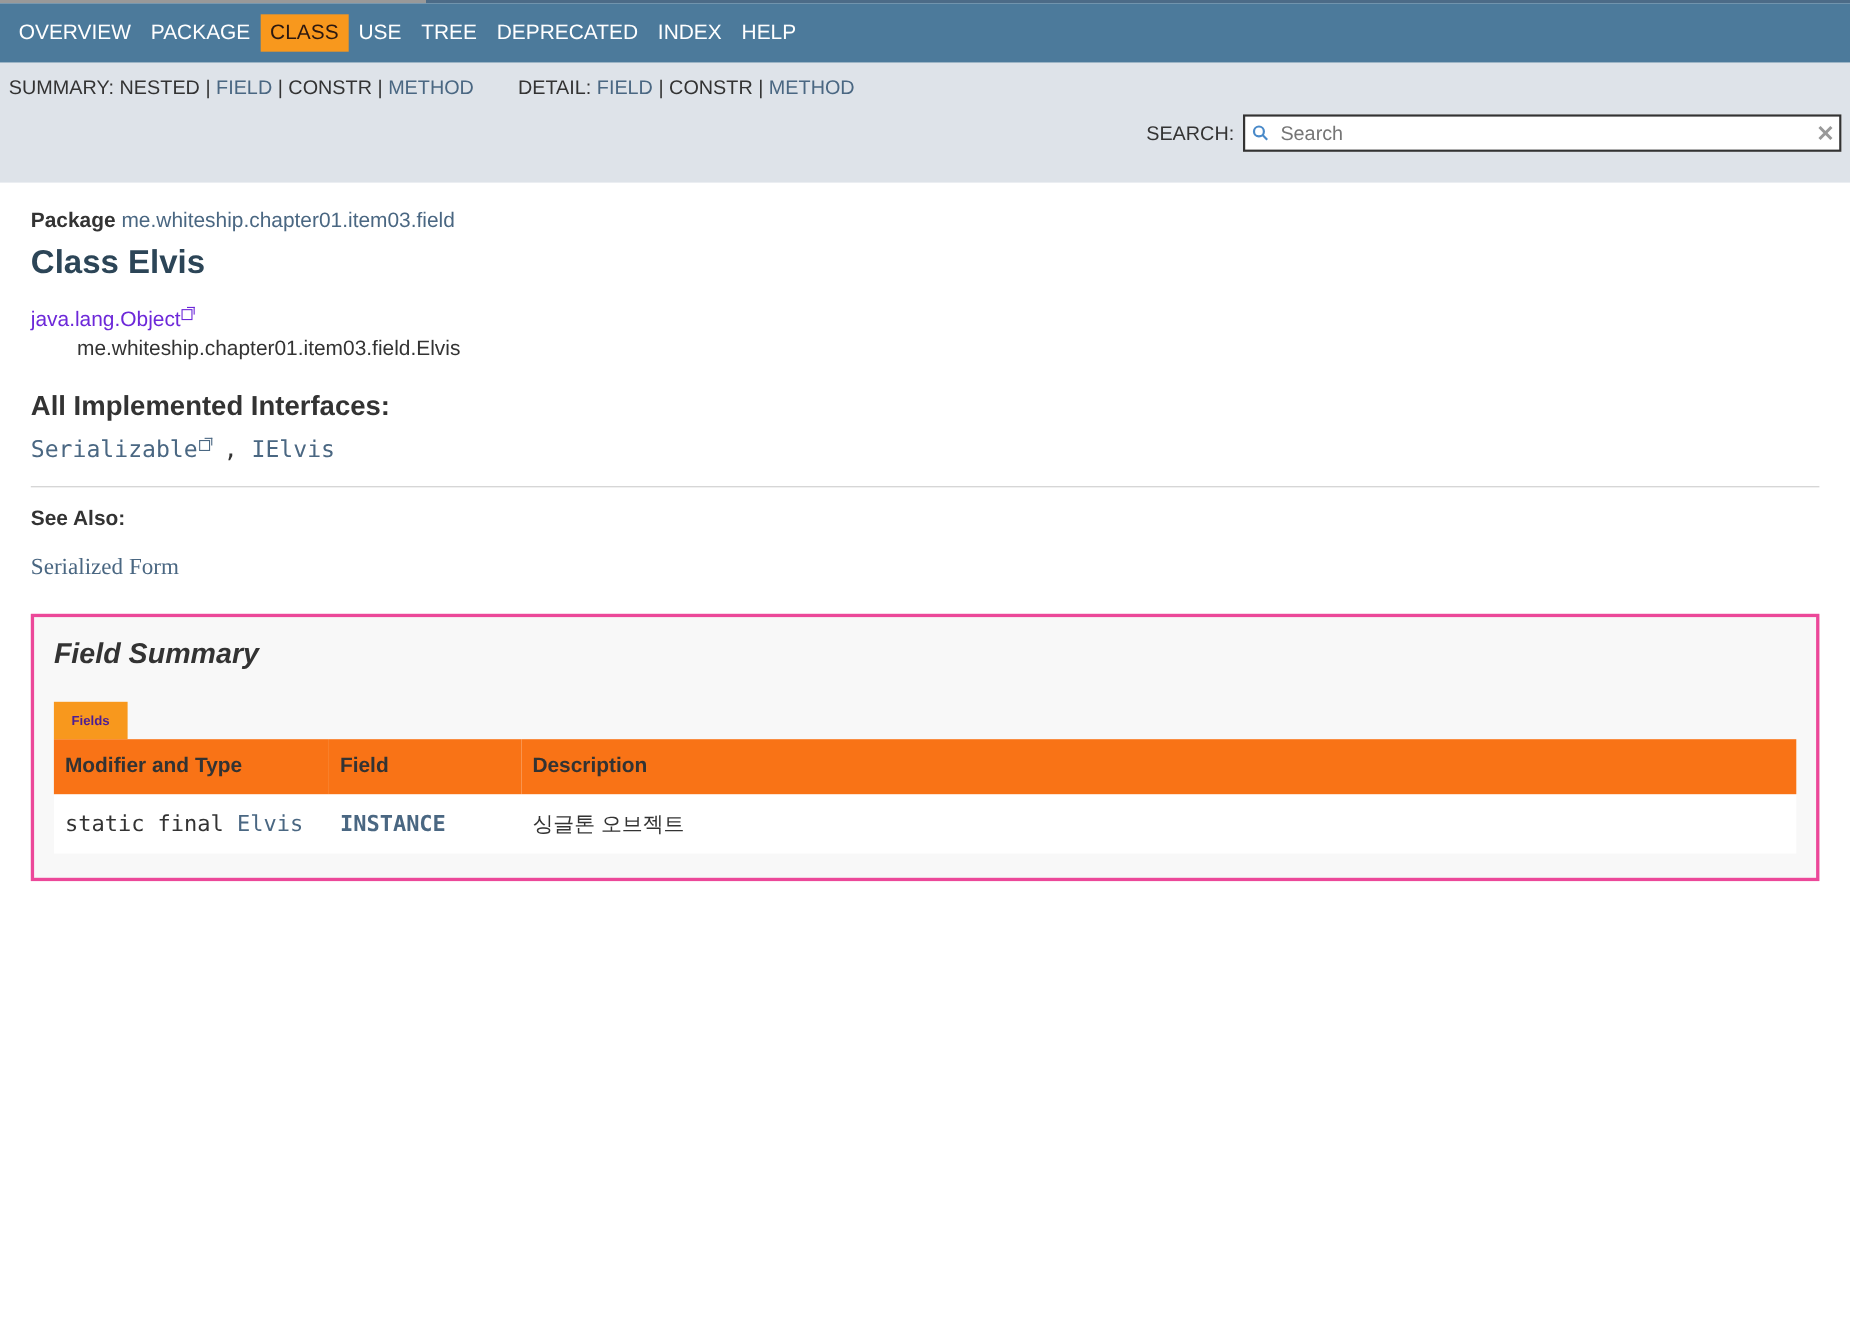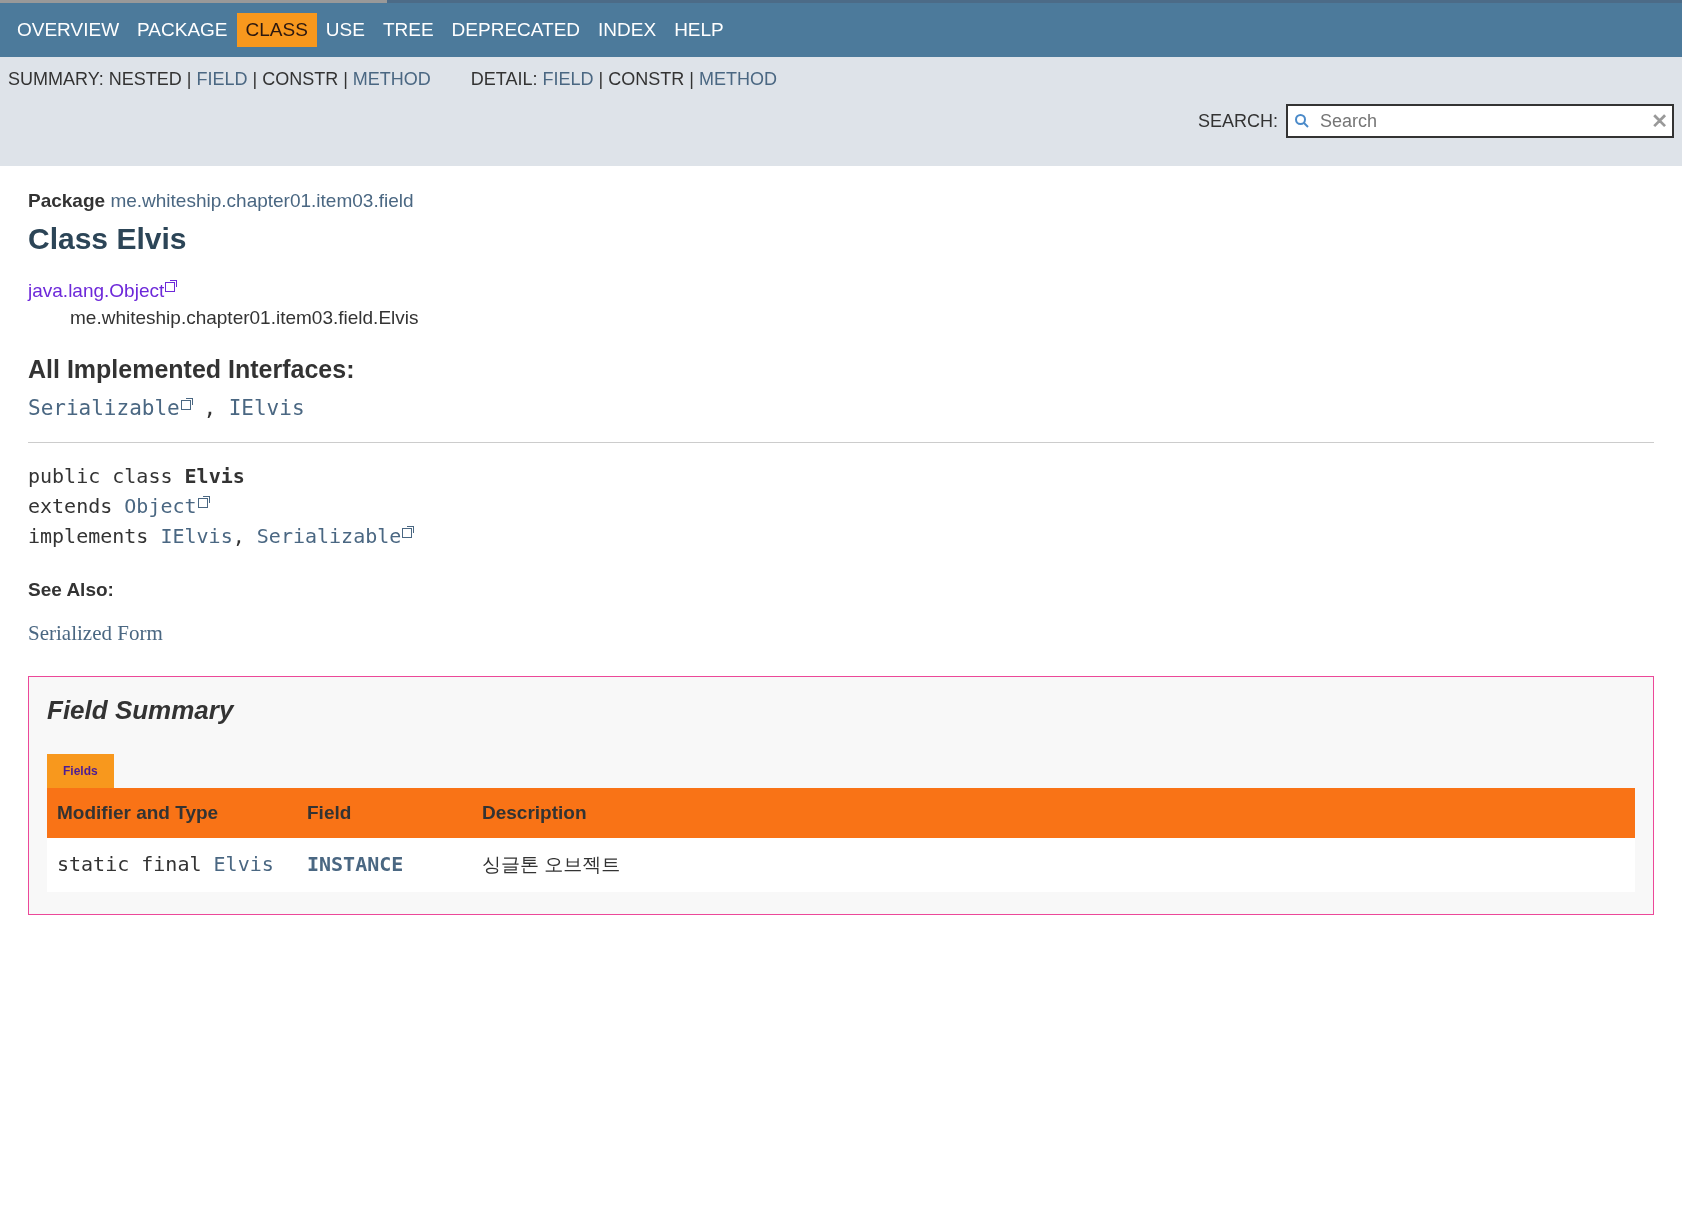--- a/index.html
+++ b/index.html
@@ -47,21 +47,21 @@
   align-items: center;
   gap: 8px;
 }
 .search-label { font-size: 18px; color: #333; }
 .search-wrap {
   position: relative;
   display: flex;
   align-items: center;
 }
 .search-input {
-  width: 388px;
+  width: 544px;
   height: 34px;
   border: 2px solid #333;
   padding: 4px 30px 4px 32px;
   font-size: 18px;
   background: #fff;
   color: #666;
 }
 .search-icon-svg {
   position: absolute;
   left: 8px;
@@ -118,21 +118,21 @@
   font-size: 20px;
   line-height: 1.5;
   color: #333;
   margin-bottom: 28px;
 }
 .signature .type-name { font-weight: bold; }
 .signature .link { color: #4a6782; cursor: pointer; }
 .see-also { font-weight: bold; font-size: 19px; margin-bottom: 20px; }
 .see-link { font-family: Georgia, serif; font-size: 21px; color: #4a6782; cursor: pointer; margin-bottom: 30px; display: inline-block; }
 .summary-box {
-  border: 1px solid #ec4899;
+  border: 3px solid #ec4899;
   background: #f8f8f8;
   padding: 18px 18px 22px 18px;
 }
 .summary-title {
   font-size: 26px;
   font-weight: bold;
   font-style: italic;
   color: #333;
   margin-bottom: 28px;
 }
@@ -233,25 +233,20 @@
 
   <div class="section-label">All Implemented Interfaces:</div>
   <div class="impl-list code-font">
     <span class="link">
       <span>Serializable</span><span class="ext-icon"></span>
     </span><span>, </span><span class="link">IElvis</span>
   </div>
 
   <hr>
 
-  <div class="signature">
-    <span>public class </span><span class="type-name">Elvis</span><br>
-    <span>extends </span><span class="link"><span>Object</span><span class="ext-icon"></span></span><br>
-    <span>implements </span><span class="link">IElvis</span><span>, </span><span class="link"><span>Serializable</span><span class="ext-icon"></span></span>
-  </div>
 
   <div class="see-also">See Also:</div>
   <a class="see-link">Serialized Form</a>
 
   <div class="summary-box">
     <div class="summary-title">Field Summary</div>
     <div class="tab-header">Fields</div>
     <table class="field-table">
       <thead>
         <tr>

